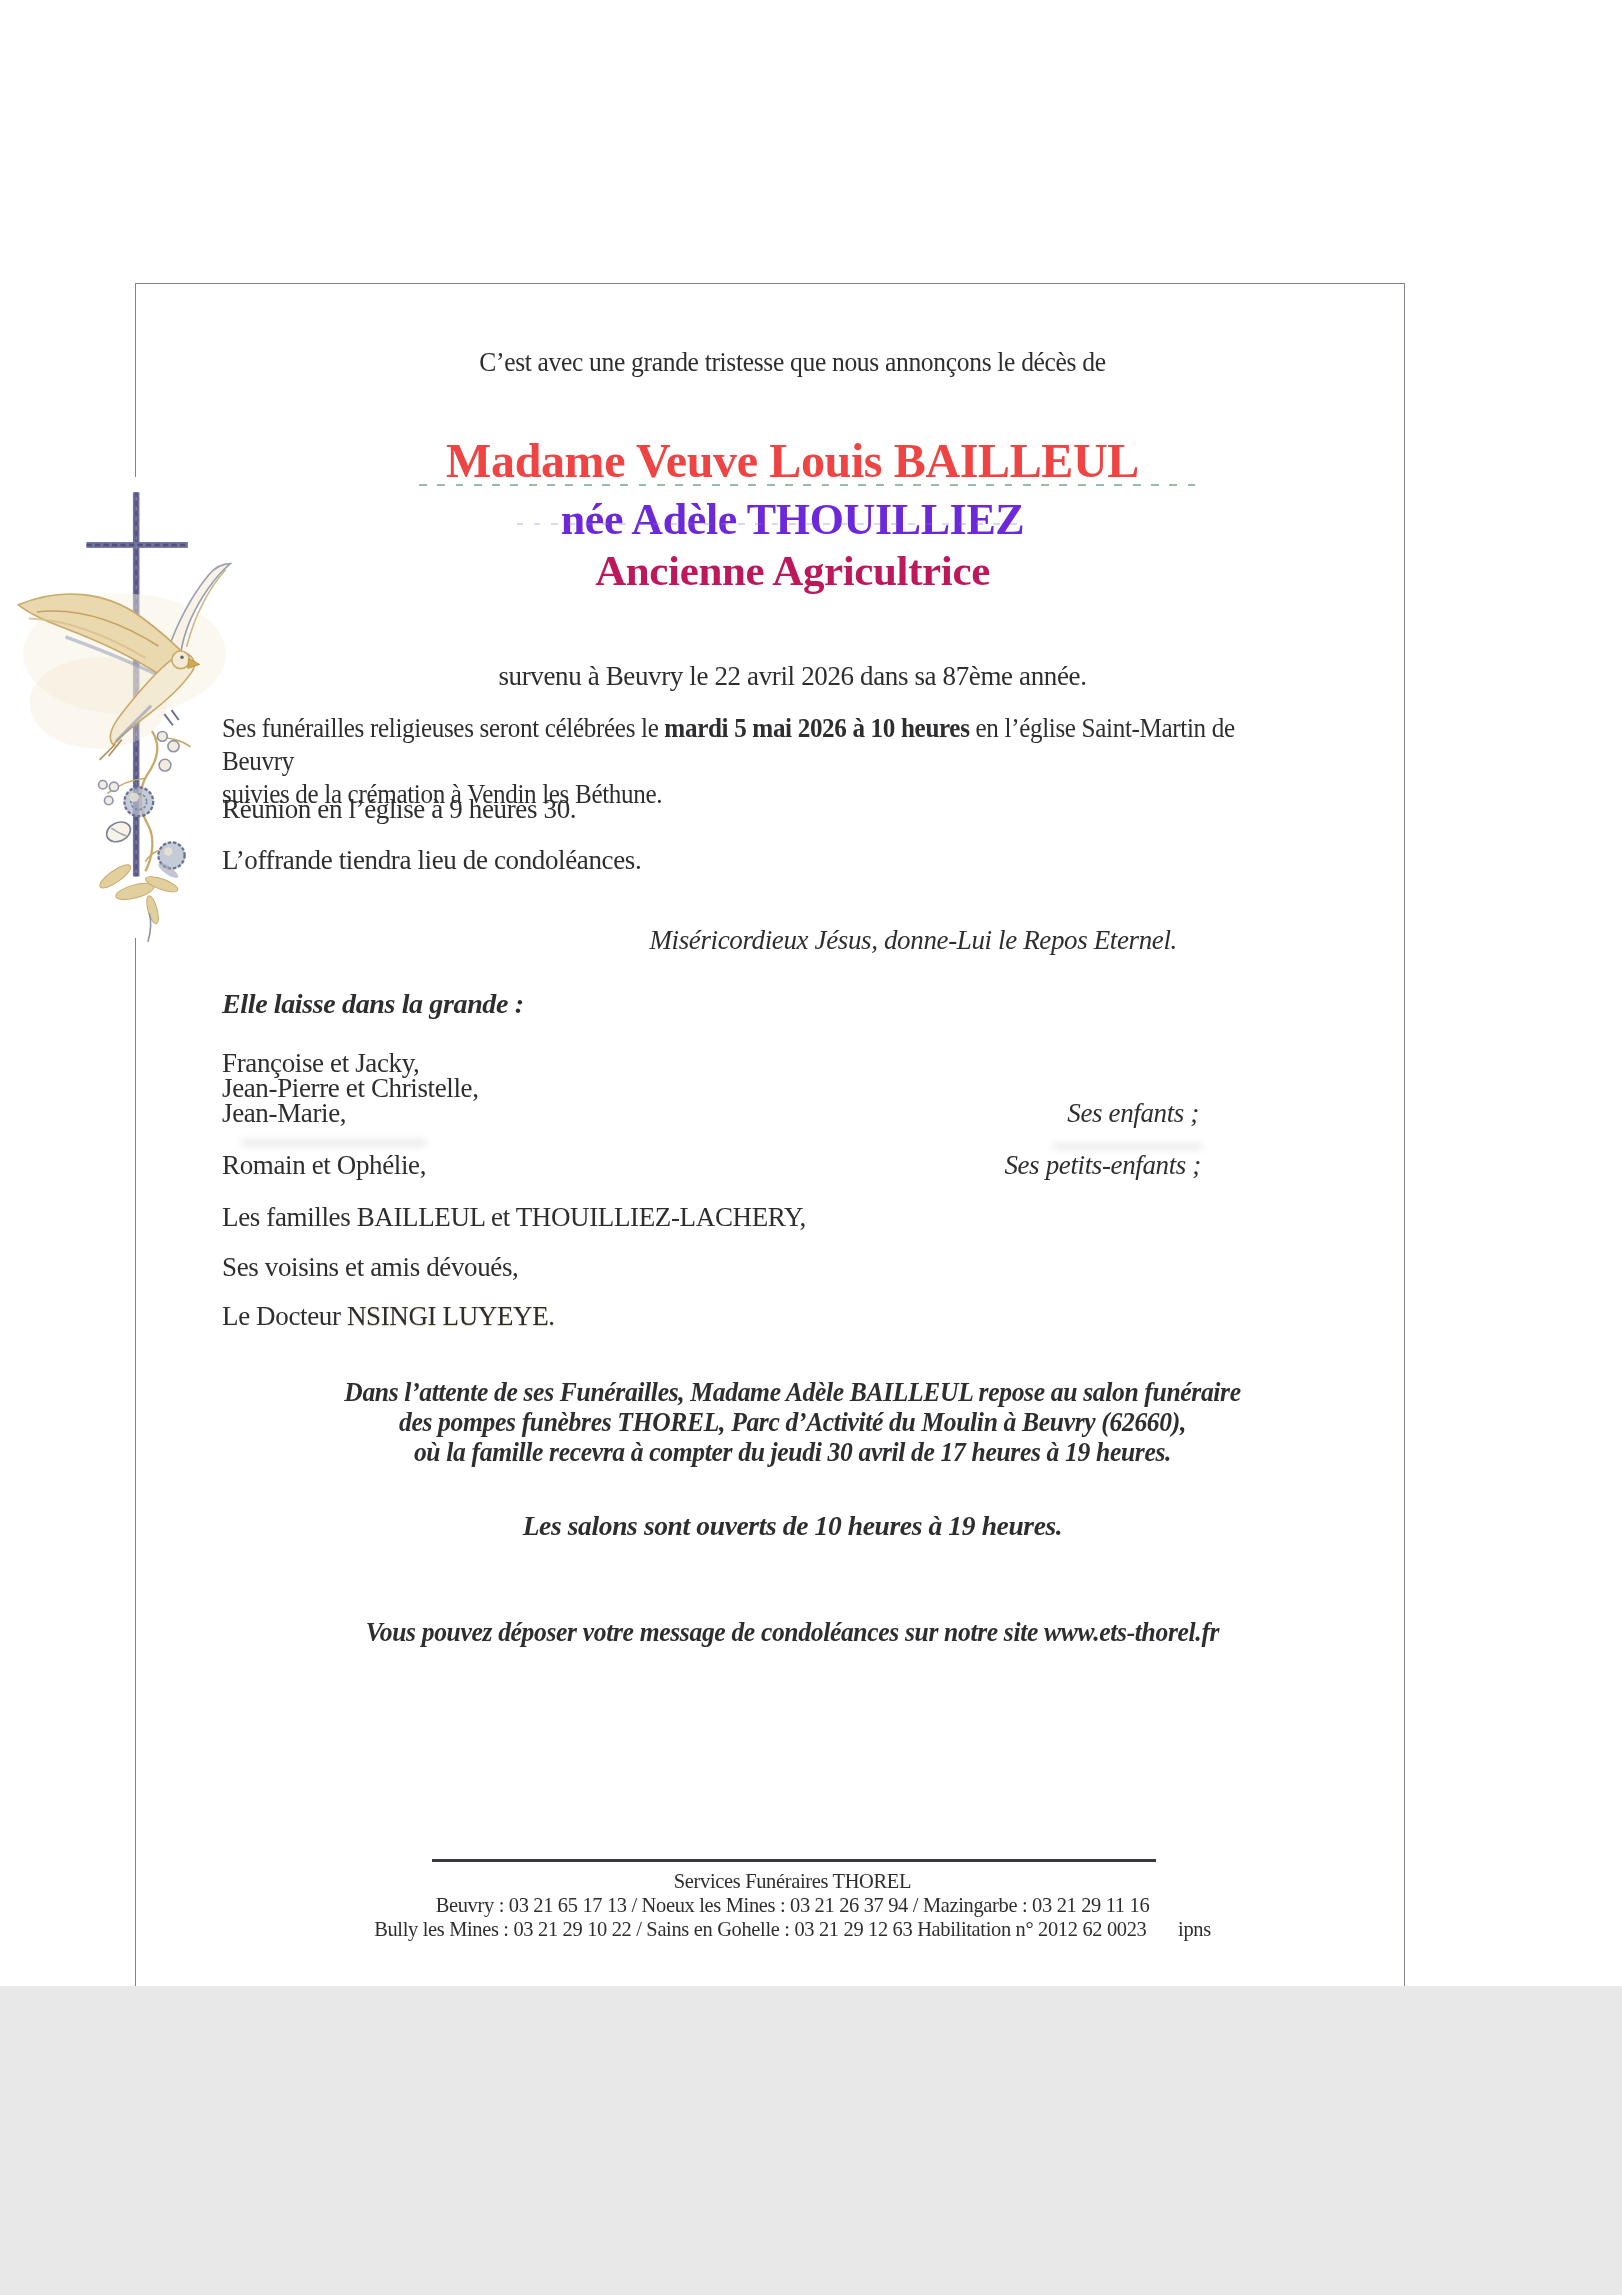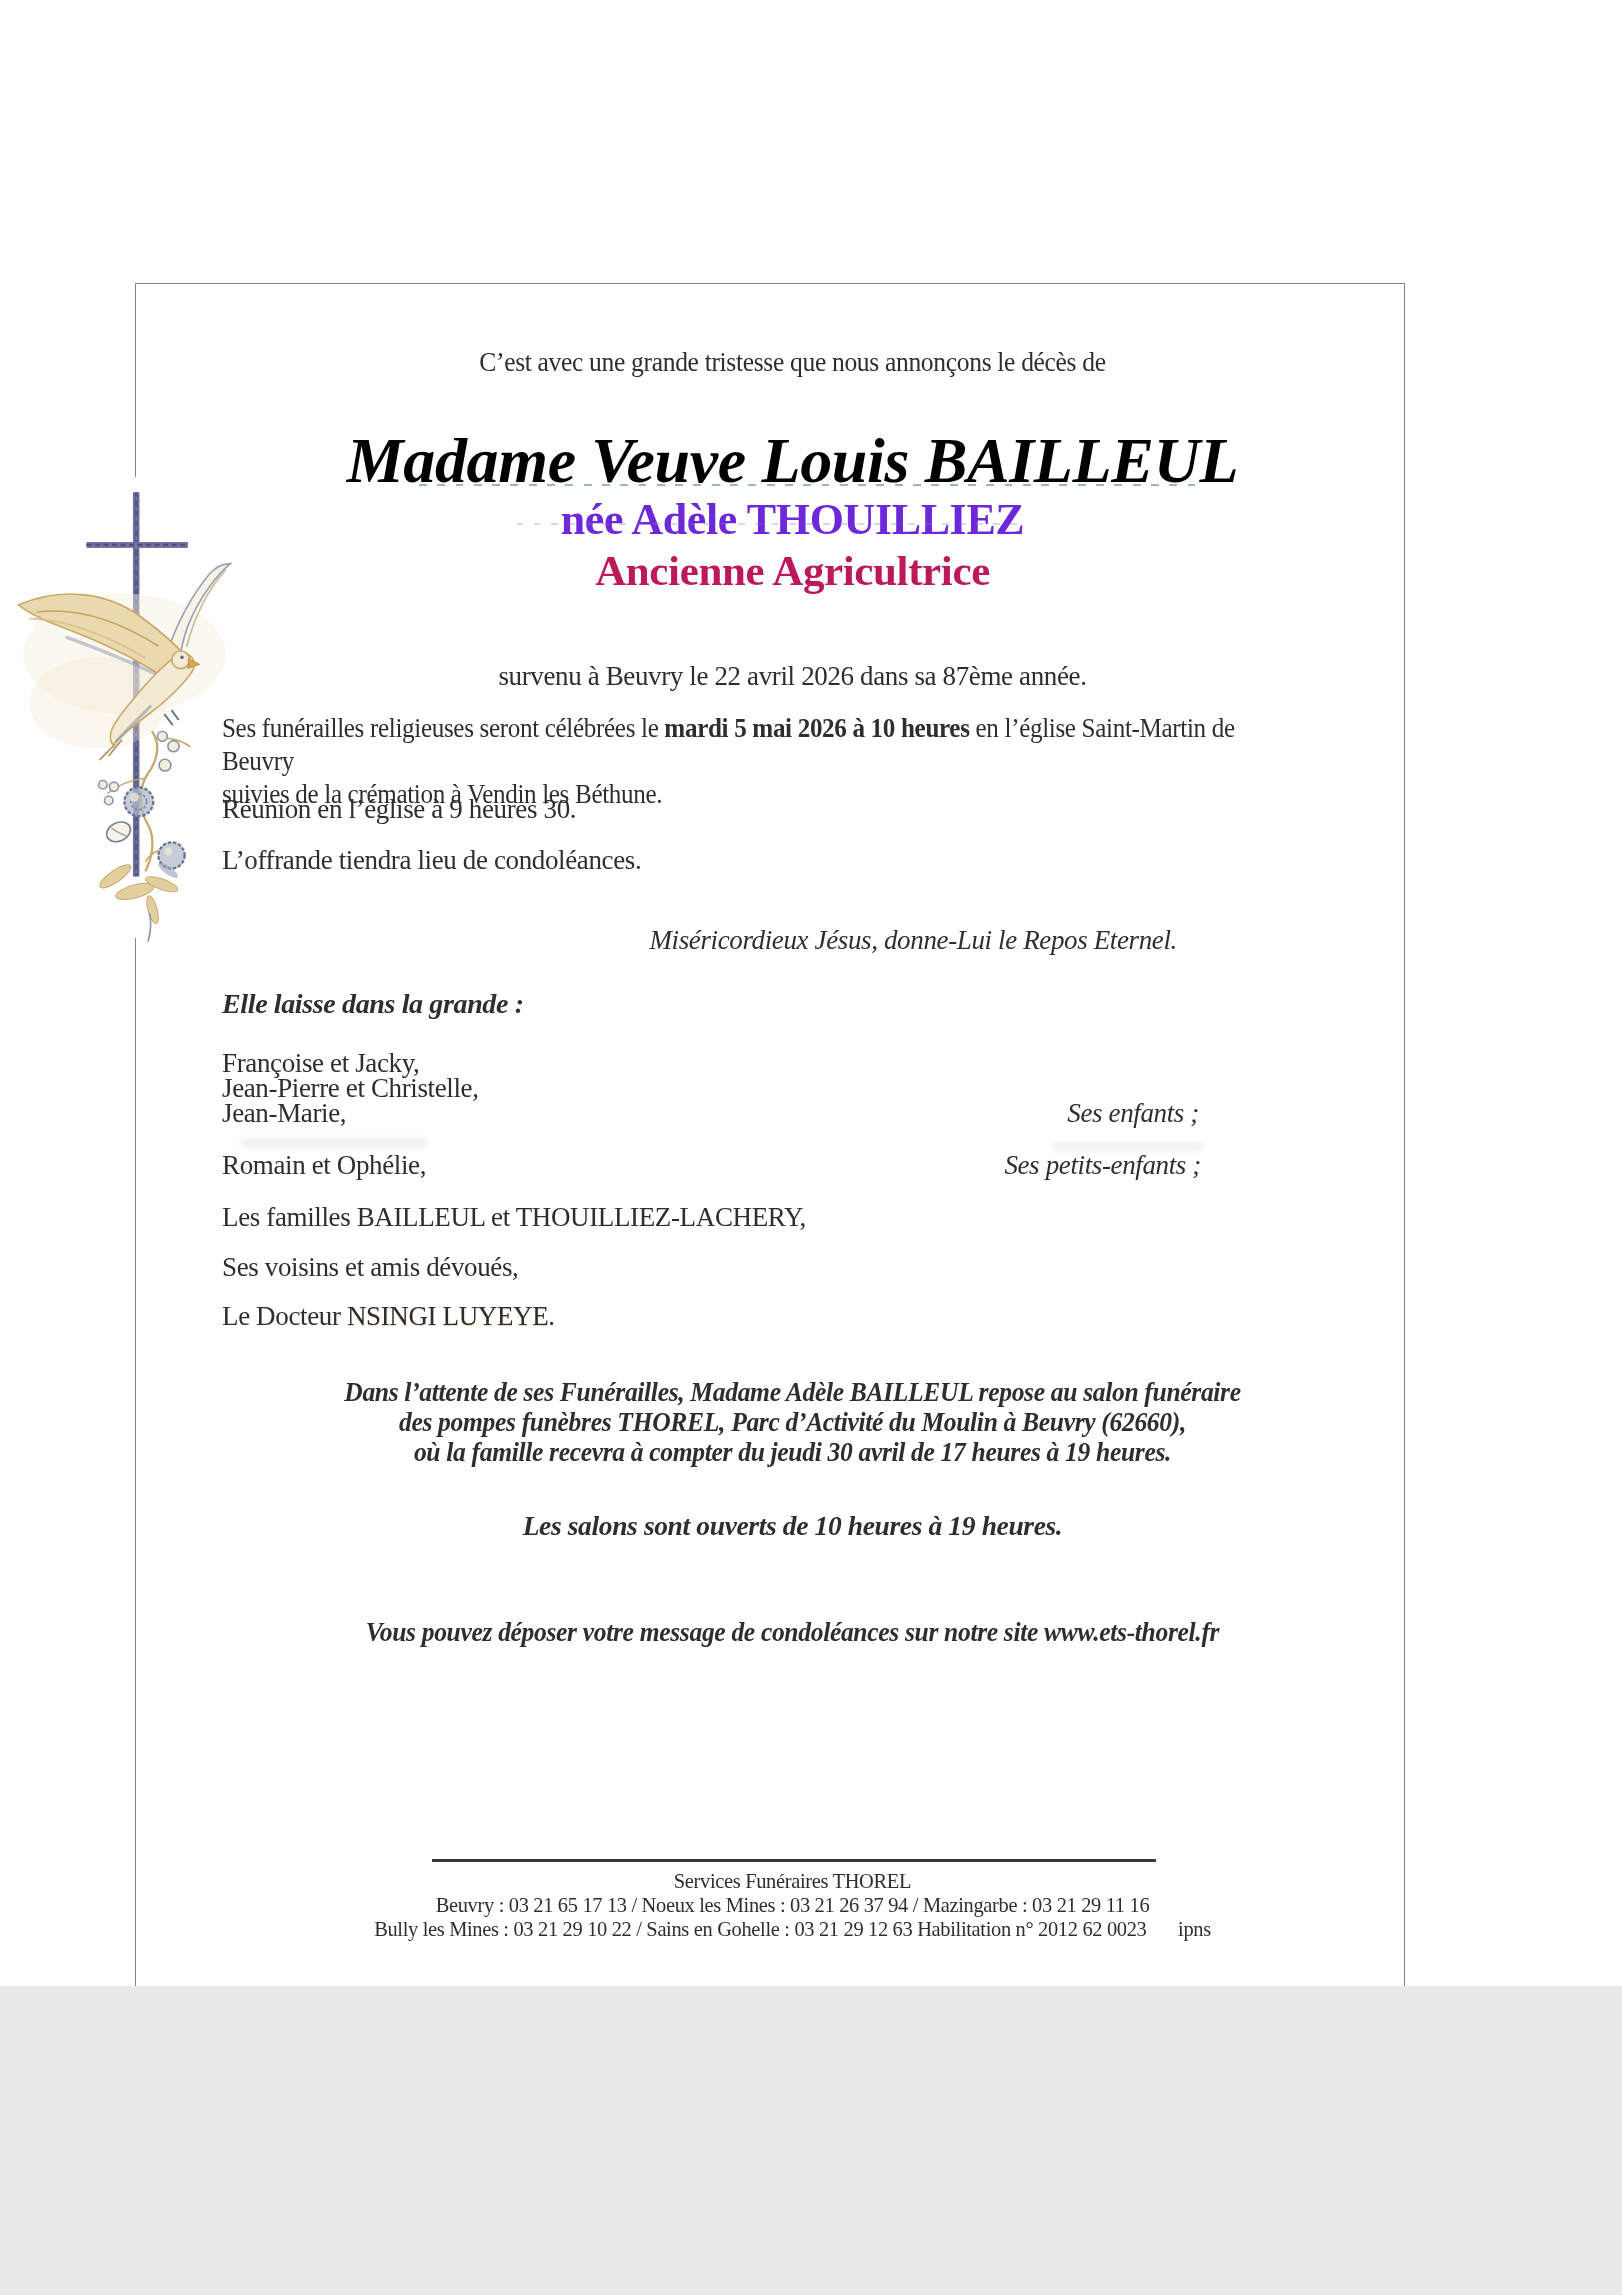--- a/index.html
+++ b/index.html
@@ -14,21 +14,21 @@
   }
   .abs{position:absolute;}
   
   .frame-line{position:absolute;background:#83838b;}
   
   .content{left:222px;width:1141px;}
   .center{text-align:center;}
   .body-text{font-size:27px;line-height:33px;}
   .squeeze-c{transform:scaleX(0.93);transform-origin:50% 50%;}
   .squeeze-l{transform:scaleX(0.93);transform-origin:0 50%;}
-  .title1{font-size:64px;line-height:63px;font-weight:bold;color:#000000;font-style:italic;}
+  .title1{font-size:48px;line-height:63px;font-weight:bold;color:#ef4444;}
   .title2{font-size:44px;line-height:55px;font-weight:bold;color:#6d28d9;}
   .title3{font-size:43px;line-height:47px;font-weight:bold;color:#be185d;}
   .it{font-style:italic;}
   .bi{font-style:italic;font-weight:bold;}
   .family-row{position:relative;font-size:27px;line-height:25px;}
   .right-label{position:absolute;font-style:italic;}
   .smudge{position:absolute;background:#8f8f92;filter:blur(3.3px);opacity:0.16;border-radius:5.2px;}
   .artifact-green{position:absolute;height:2px;opacity:.5;
     background:repeating-linear-gradient(90deg,#2e7d4f 0 7.9px,transparent 7.9px 18.3px);}
   .artifact-purple{position:absolute;height:2px;opacity:.3;

